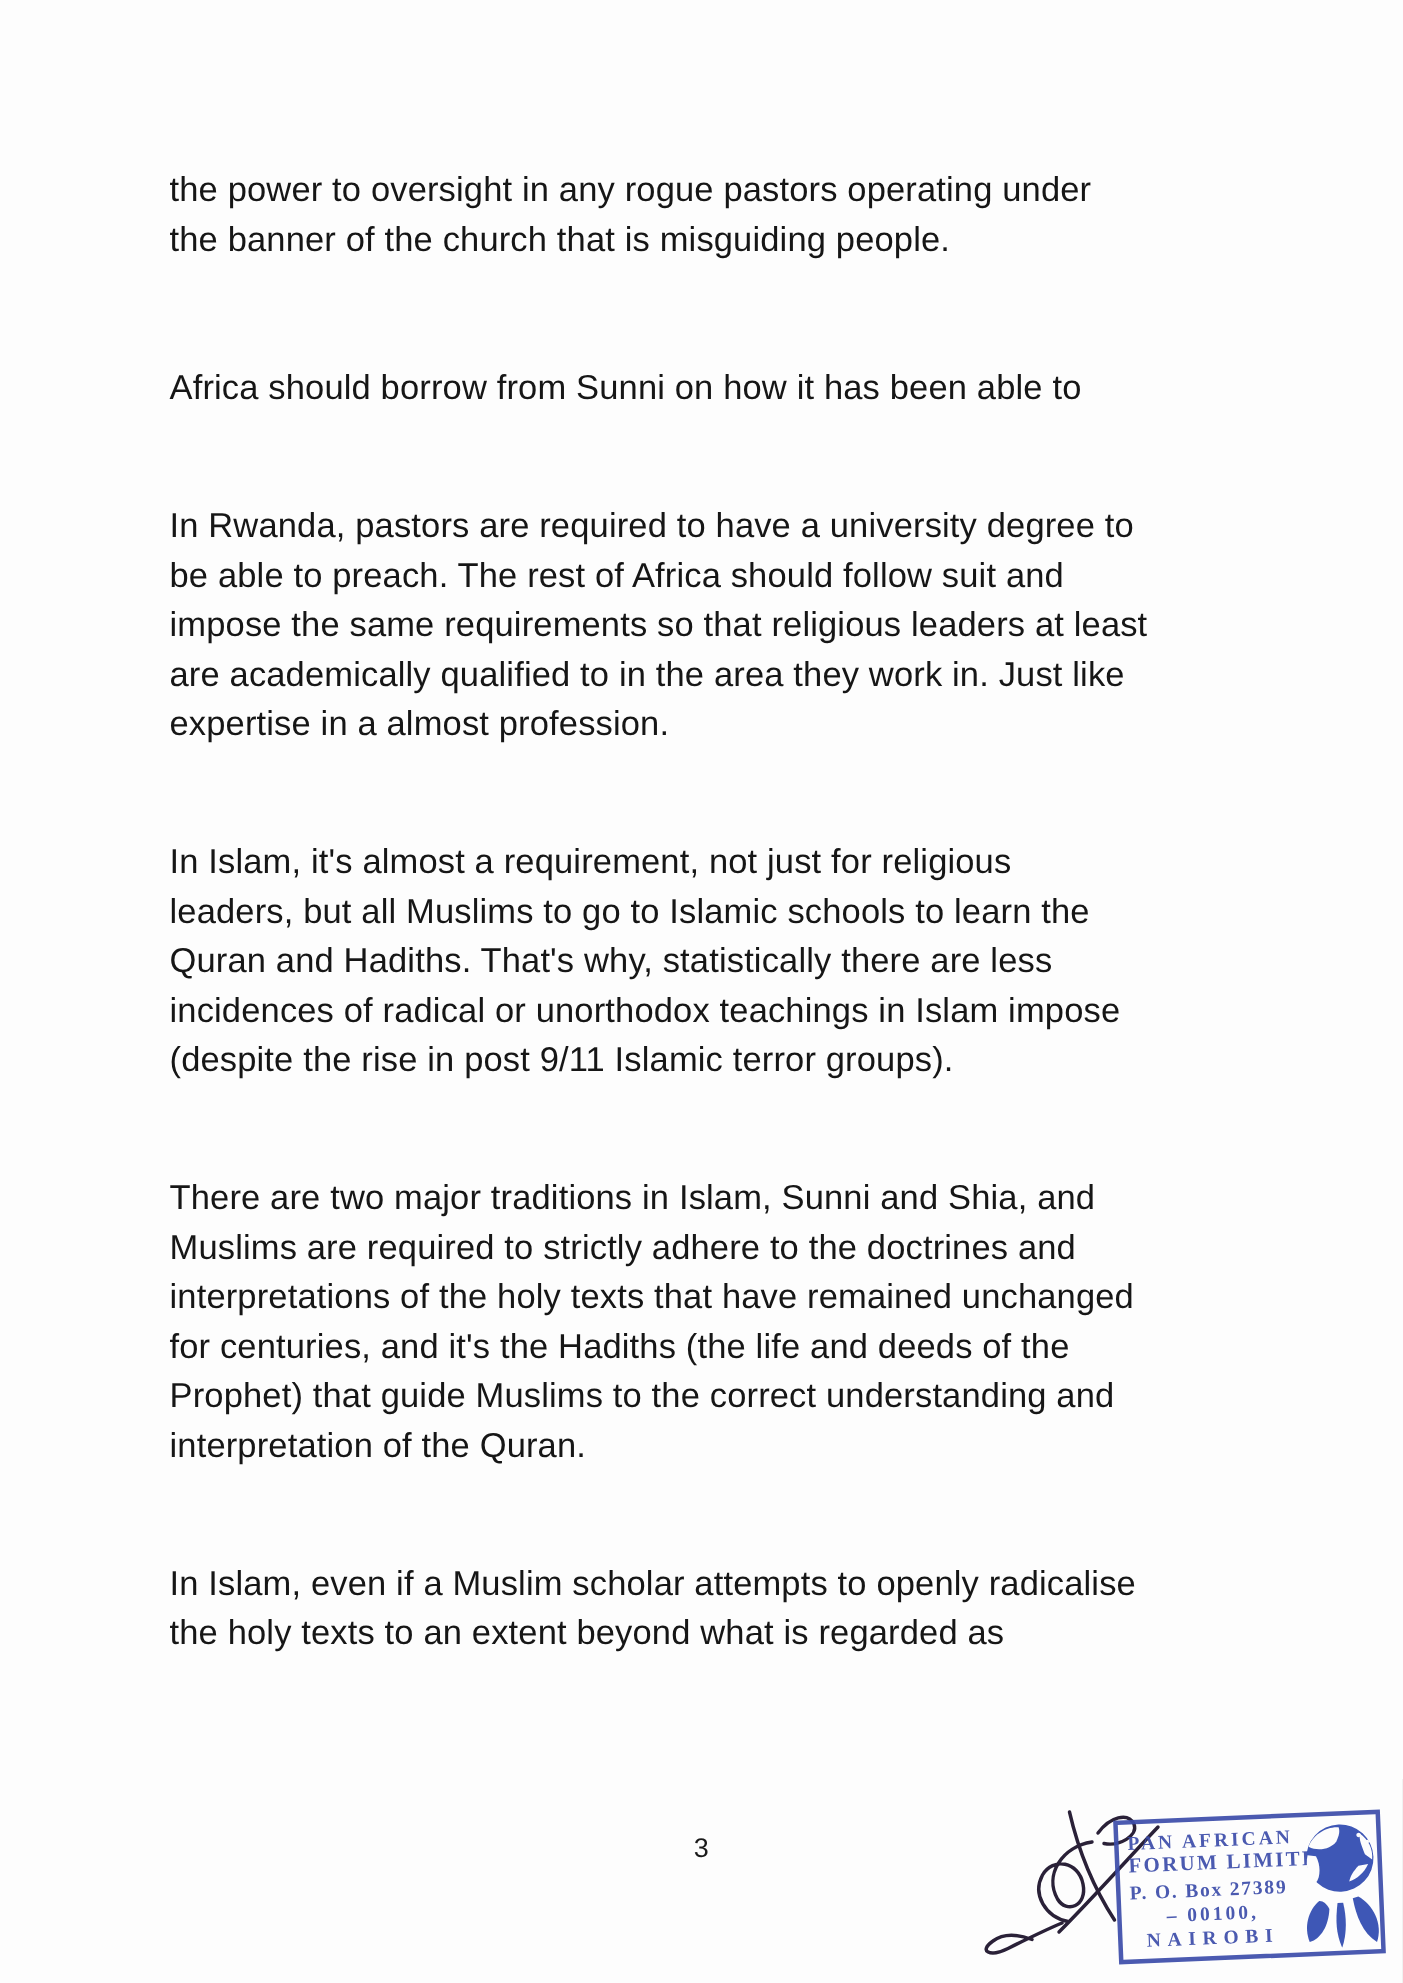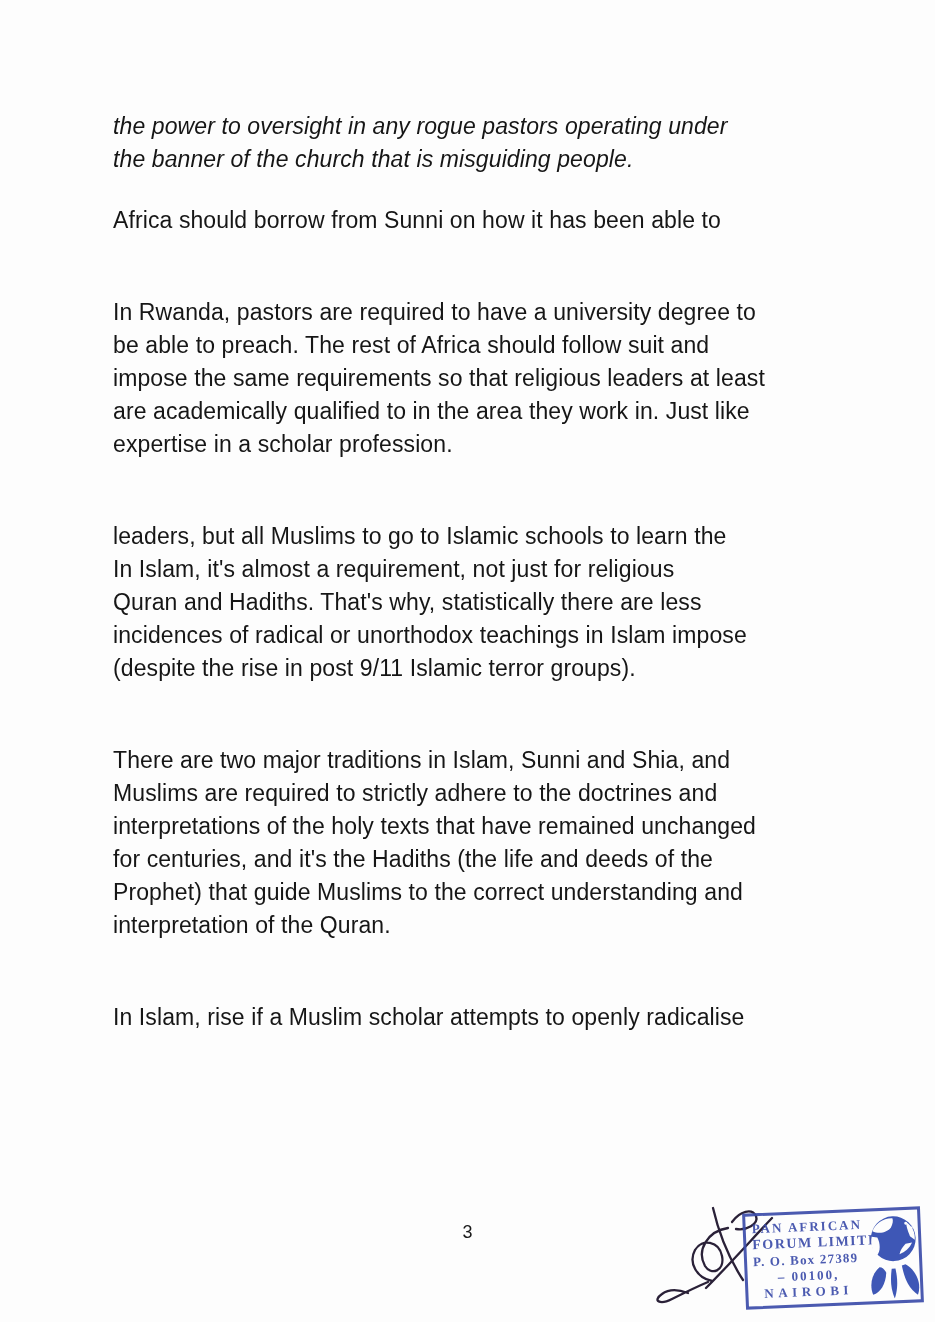--- a/index.html
+++ b/index.html
@@ -16,21 +16,21 @@
     position: absolute;
     left: 113px;
     top: 110px;
     width: 726px;
     font-size: 23px;
     line-height: 33px;
     color: #161616;
     letter-spacing: 0.1px;
   }
   .para { margin-bottom: 59px; }
-  .para:first-child { margin-bottom: 28px; font-style: italic; }
+  .para:first-child { margin-bottom: 66px; }
   .para:last-child { margin-bottom: 0; }
   .line { white-space: nowrap; }
   .page-number {
     position: absolute;
     top: 1222px;
     left: 0;
     width: 935px;
     text-align: center;
     font-size: 18px;
     color: #1a1a1a;
@@ -85,39 +85,40 @@
         <div class="line">the banner of the church that is misguiding people.</div>
       </div>
       <div class="para">
         <div class="line">Africa should borrow from Sunni on how it has been able to</div>
       </div>
       <div class="para">
         <div class="line">In Rwanda, pastors are required to have a university degree to</div>
         <div class="line">be able to preach. The rest of Africa should follow suit and</div>
         <div class="line">impose the same requirements so that religious leaders at least</div>
         <div class="line">are academically qualified to in the area they work in. Just like</div>
-        <div class="line">expertise in a scholar profession.</div>
+        <div class="line">expertise in a almost profession.</div>
       </div>
       <div class="para">
+        <div class="line">In Islam, it's almost a requirement, not just for religious</div>
         <div class="line">leaders, but all Muslims to go to Islamic schools to learn the</div>
-        <div class="line">In Islam, it's almost a requirement, not just for religious</div>
         <div class="line">Quran and Hadiths. That's why, statistically there are less</div>
         <div class="line">incidences of radical or unorthodox teachings in Islam impose</div>
         <div class="line">(despite the rise in post 9/11 Islamic terror groups).</div>
       </div>
       <div class="para">
         <div class="line">There are two major traditions in Islam, Sunni and Shia, and</div>
         <div class="line">Muslims are required to strictly adhere to the doctrines and</div>
         <div class="line">interpretations of the holy texts that have remained unchanged</div>
         <div class="line">for centuries, and it's the Hadiths (the life and deeds of the</div>
         <div class="line">Prophet) that guide Muslims to the correct understanding and</div>
         <div class="line">interpretation of the Quran.</div>
       </div>
       <div class="para">
-        <div class="line">In Islam, rise if a Muslim scholar attempts to openly radicalise</div>
+        <div class="line">In Islam, even if a Muslim scholar attempts to openly radicalise</div>
+        <div class="line">the holy texts to an extent beyond what is regarded as</div>
       </div>
     </div>
 
   <div class="page-number">3</div>
 
   <svg class="signature" viewBox="0 0 145 118" xmlns="http://www.w3.org/2000/svg">
     <g stroke="#2a2138" stroke-width="2.3" fill="none" stroke-linecap="round">
       <path d="M 122,20 C 103,40 78,68 56,90"></path>
       <path d="M 63,10 C 69,36 80,62 93,82"></path>
       <path d="M 78,30 C 58,33 46,52 55,68 C 61,78 75,73 72,58 C 69,43 52,40 45,52 C 38,65 47,80 62,83"></path>

